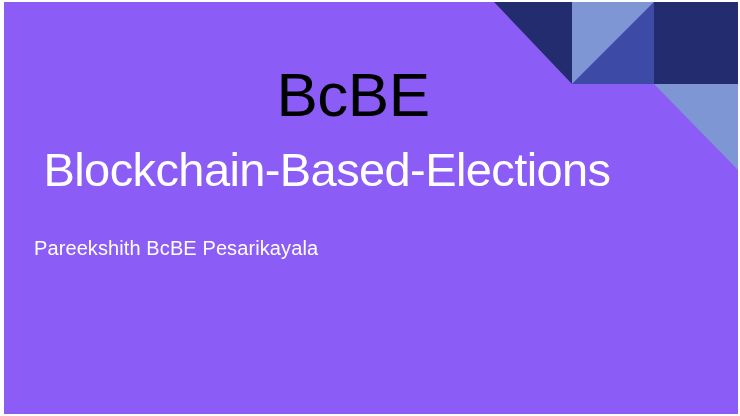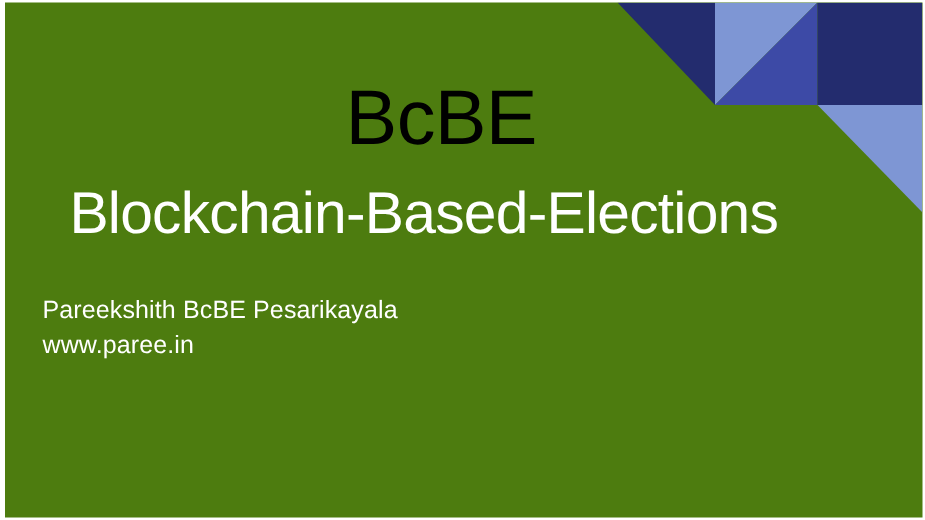--- a/index.html
+++ b/index.html
@@ -23,21 +23,21 @@
     background: #ffffff;
     box-sizing: border-box;
   }
 
   #slide-canvas {
     position: absolute;
     left: 4px;
     top: 2px;
     width: 734px;
     height: 412px;
-    background: #4d7c0f;
+    background: #8b5cf6;
     overflow: hidden;
   }
 
   
   .deco-layer {
     position: absolute;
     top: 0;
     right: 0;
     width: 250px;
     height: 180px;
@@ -74,21 +74,20 @@
     top: 142px;
     width: 658px;
     text-align: center;
     color: #ffffff;
     font-family: "Liberation Sans", sans-serif;
     font-size: 47px;
     font-weight: 400;
     line-height: 1.1;
     letter-spacing: -0.6px;
     white-space: nowrap;
-    padding-left: 12px;
   }
   #title-full > span {
     position: relative;
     left: -6px;
   }
 
   #byline {
     position: absolute;
     left: 30px;
     top: 232px;
@@ -129,17 +128,16 @@
     <div id="title-acronym">
       <span>BcBE</span>
     </div>
 
     <div id="title-full">
       <span>Blockchain-Based-Elections</span>
     </div>
 
     <div id="byline">
       <span class="byline-line">Pareekshith BcBE Pesarikayala</span>
-      <span class="byline-line">www.paree.in</span>
     </div>
 
   </div>
 </div>
 
 </body></html>

